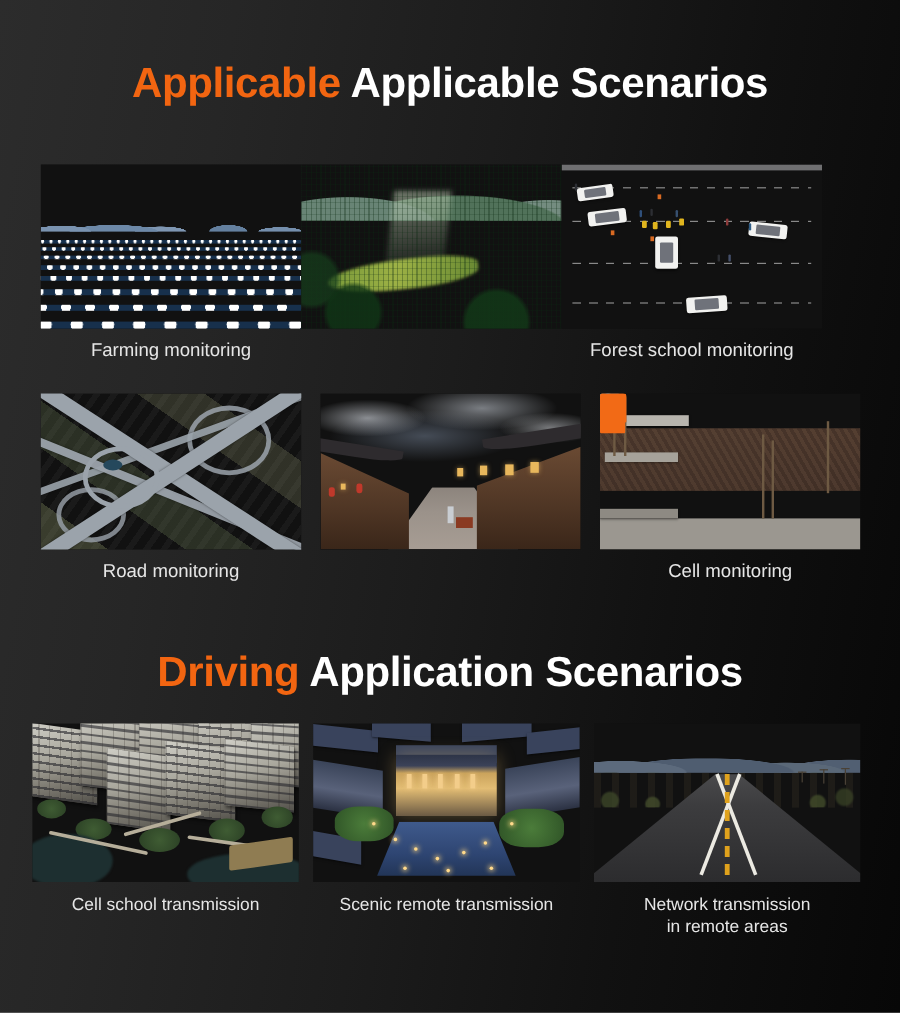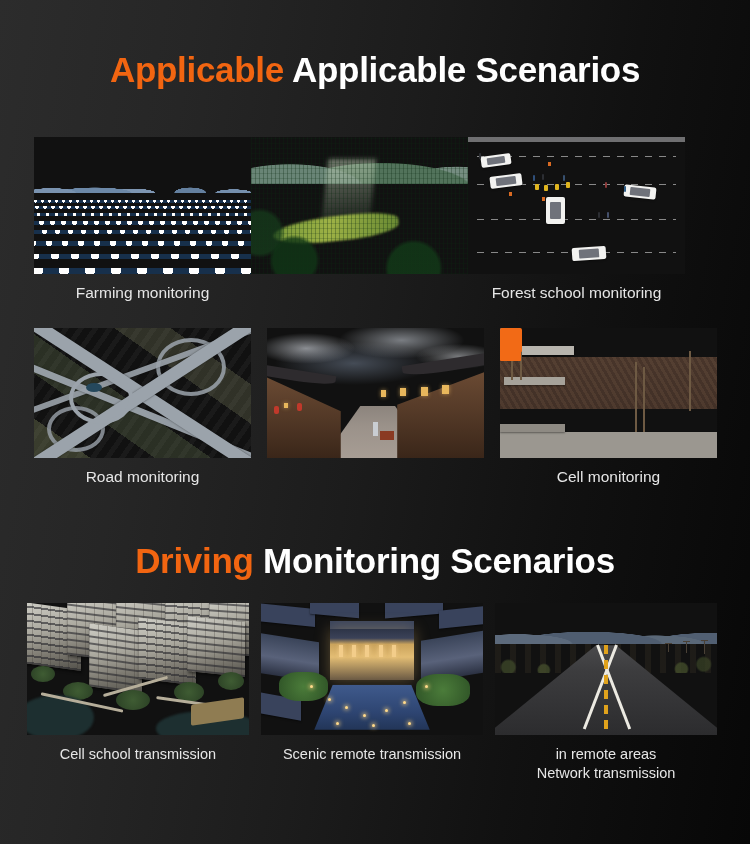--- a/index.html
+++ b/index.html
@@ -433,21 +433,21 @@
         <div class="helmet" style="left:74%; top:32%; width:13px; height:9px; background:#2b6fb5;"></div>
         <div class="vest" style="left:76%; top:40%; width:22px; height:24px;"></div>
         <div class="legs" style="left:77%; top:60%; width:15px; height:20%;"></div>
       </div>
     </div>
     <div class="caption">Cell monitoring</div>
   </div>
 </div>
 
 <div class="section-heading" id="heading-network">
-  <span class="accent">Driving</span><span> Monitoring Scenarios</span>
+  <span class="accent">Driving</span><span> Application Scenarios</span>
 </div>
 
 <div class="grid" id="grid-network">
 
   <div class="tile">
     <div class="thumb sc-city">
       <div class="blk" style="left:-2%; top:2%;  width:26%; height:46%; transform:skewY(8deg);"></div>
       <div class="blk" style="left:18%; top:-2%; width:26%; height:44%; transform:skewY(7deg);"></div>
       <div class="blk" style="left:40%; top:-4%; width:26%; height:42%; transform:skewY(6deg);"></div>
       <div class="blk" style="left:62%; top:-4%; width:26%; height:40%; transform:skewY(5deg);"></div>
@@ -509,17 +509,17 @@
       <div class="scrub"></div>
       <div class="road"></div>
       <div class="edge-l"></div>
       <div class="edge-r"></div>
       <div class="center"></div>
       <div class="pole" style="left:86%; top:29%; height:9%;"></div>
       <div class="pole" style="left:94%; top:28%; height:11%;"></div>
       <div class="pole" style="left:78%; top:30%; height:7%;"></div>
     </div>
     <div class="caption">
+      <div>Network transmission</div>
       <div>in remote areas</div>
-      <div>Network transmission</div>
     </div>
   </div>
 </div>
 
 </body></html>

